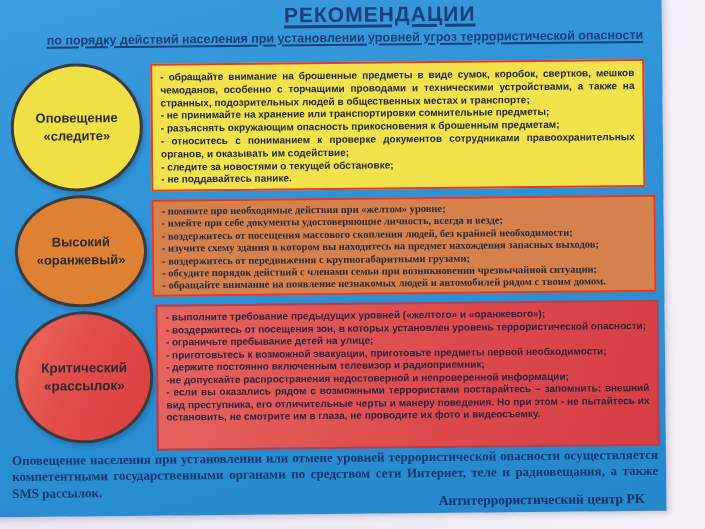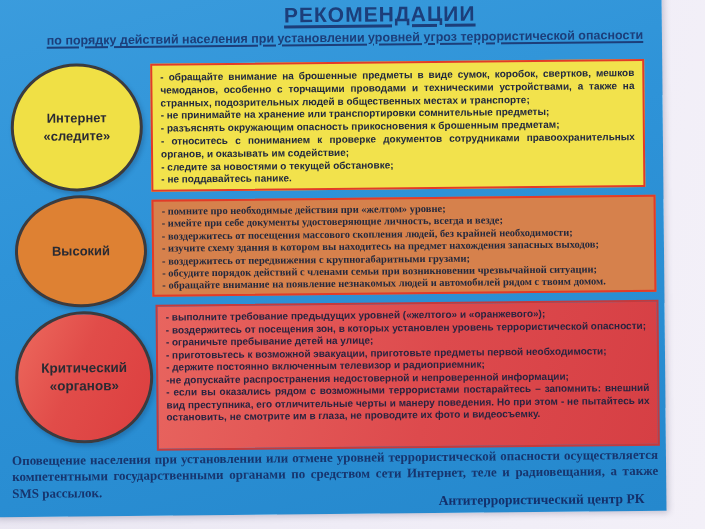--- a/index.html
+++ b/index.html
@@ -66,50 +66,51 @@
 </style>
 </head>
 <body>
 
 <div class="poster">
 
   <div class="title">РЕКОМЕНДАЦИИ</div>
   <div class="subtitle">по порядку действий населения при установлении уровней угроз террористической опасности</div>
 
   <div class="oval oval-yellow">
-    <div>Интернет</div>
+    <div>Оповещение</div>
     <div>«следите»</div>
   </div>
   <div class="box box-yellow">
 
   <div class="bullet">- обращайте внимание на брошенные предметы в виде сумок, коробок, свертков, мешков чемоданов, особенно с торчащими проводами и техническими устройствами, а также на странных, подозрительных людей в общественных местах и транспорте;</div>
       <div class="bullet">- не принимайте на хранение или транспортировки сомнительные предметы;</div>
       <div class="bullet">- разъяснять окружающим опасность прикосновения к брошенным предметам;</div>
       <div class="bullet">- относитесь с пониманием к проверке документов сотрудниками правоохранительных органов, и оказывать им содействие;</div>
       <div class="bullet">- следите за новостями о текущей обстановке;</div>
       <div class="bullet">- не поддавайтесь панике.</div>
     </div>
 
   <div class="oval oval-orange">
     <div>Высокий</div>
+    <div>«оранжевый»</div>
   </div>
   <div class="box box-orange">
 
   <div class="bullet">- помните про необходимые действия при «желтом» уровне;</div>
       <div class="bullet">- имейте при себе документы удостоверяющие личность, всегда и везде;</div>
       <div class="bullet">- воздержитесь от посещения массового скопления людей, без крайней необходимости;</div>
       <div class="bullet">- изучите схему здания  в котором вы находитесь на предмет нахождения запасных выходов;</div>
       <div class="bullet">- воздержитесь от передвижения с крупногабаритными грузами;</div>
       <div class="bullet">- обсудите порядок действий с членами семьи при возникновении чрезвычайной ситуации;</div>
       <div class="bullet">- обращайте внимание на появление незнакомых людей и автомобилей  рядом с твоим домом.</div>
     </div>
 
   <div class="oval oval-red">
     <div>Критический</div>
-    <div>«органов»</div>
+    <div>«рассылок»</div>
   </div>
   <div class="box box-red">
 
   <div class="bullet">- выполните требование предыдущих уровней («желтого» и «оранжевого»);</div>
       <div class="bullet">- воздержитесь от посещения  зон, в которых установлен уровень террористической опасности;</div>
       <div class="bullet">- ограничьте пребывание детей на улице;</div>
       <div class="bullet">- приготовьтесь к возможной эвакуации, приготовьте предметы первой необходимости;</div>
       <div class="bullet">- держите постоянно включенным телевизор и радиоприемник;</div>
       <div class="bullet">-не допускайте распространения недостоверной и непроверенной информации;</div>
       <div class="bullet">- если вы оказались рядом с возможными террористами постарайтесь – запомнить: внешний вид преступника, его отличительные черты и манеру поведения. Но при этом - не пытайтесь их остановить, не смотрите им в глаза, не проводите их фото и видеосъемку.</div>

